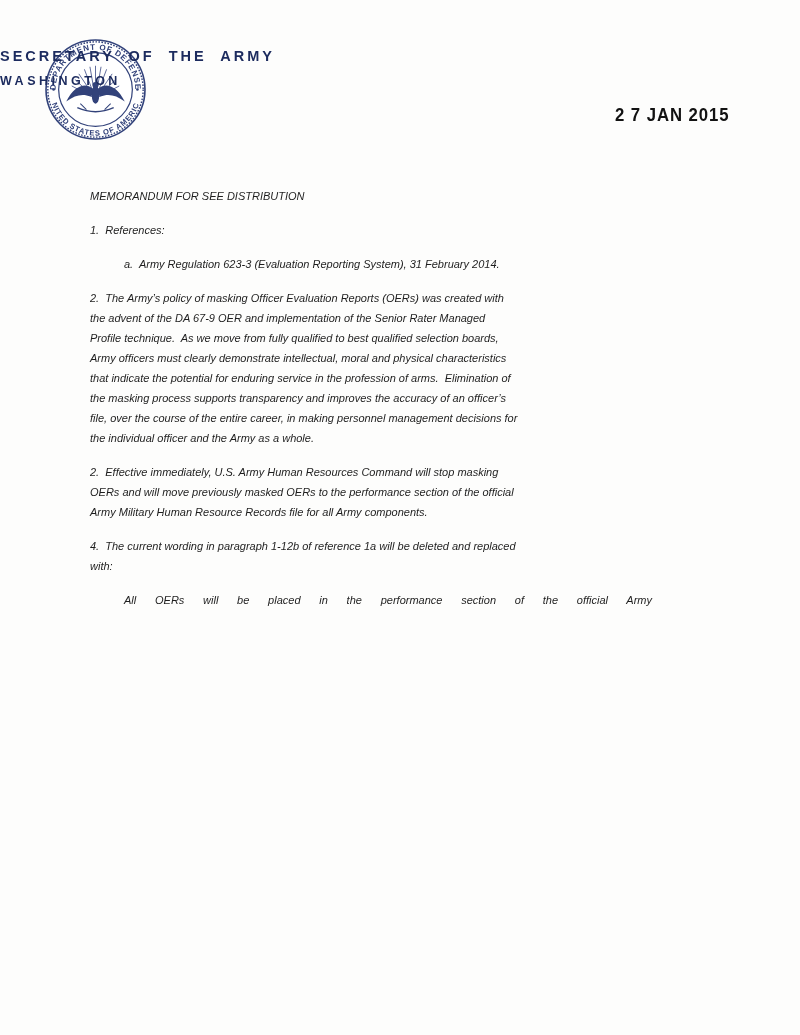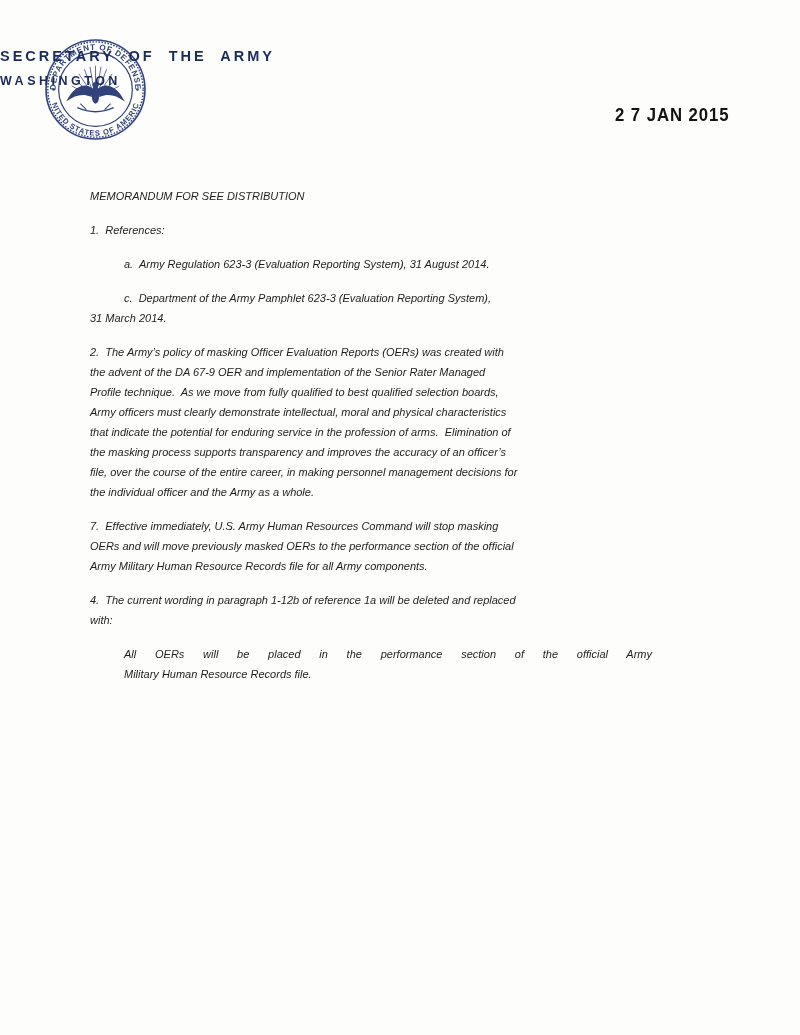--- a/index.html
+++ b/index.html
@@ -129,38 +129,35 @@
     <div class="office">SECRETARY OF THE ARMY</div>
     <div class="city">WASHINGTON</div>
   </div>
 
   <div class="date-stamp">2 7 JAN 2015</div>
 
   <div class="body-block">
     <p class="para">MEMORANDUM FOR SEE DISTRIBUTION</p>
 
     <p class="para gap-before">1.  References:</p>
-    <p class="para indent-first">a.  Army Regulation 623-3 (Evaluation Reporting System), 31 August 2014.</p>
-    <p class="para indent-first">c.  Department of the Army Pamphlet 623-3 (Evaluation Reporting System),
-31 March 2014.</p>
+    <p class="para indent-first">a.  Army Regulation 623-3 (Evaluation Reporting System), 31 February 2014.</p>
 
     <p class="para">2.  The Army’s policy of masking Officer Evaluation Reports (OERs) was created with
 the advent of the DA 67-9 OER and implementation of the Senior Rater Managed
 Profile technique.  As we move from fully qualified to best qualified selection boards,
 Army officers must clearly demonstrate intellectual, moral and physical characteristics
 that indicate the potential for enduring service in the profession of arms.  Elimination of
 the masking process supports transparency and improves the accuracy of an officer’s
 file, over the course of the entire career, in making personnel management decisions for
 the individual officer and the Army as a whole.</p>
-    <p class="para">7.  Effective immediately, U.S. Army Human Resources Command will stop masking
+    <p class="para">2.  Effective immediately, U.S. Army Human Resources Command will stop masking
 OERs and will move previously masked OERs to the performance section of the official
 Army Military Human Resource Records file for all Army components.</p>
     <p class="para">4.  The current wording in paragraph 1-12b of reference 1a will be deleted and replaced
 with:</p>
 
     <div class="quote">
       <div class="justified">All OERs will be placed in the performance section of the official Army</div>
-      <div>Military Human Resource Records file.</div>
     </div>
 
   </div>
 
 </div>
 
 </body></html>

